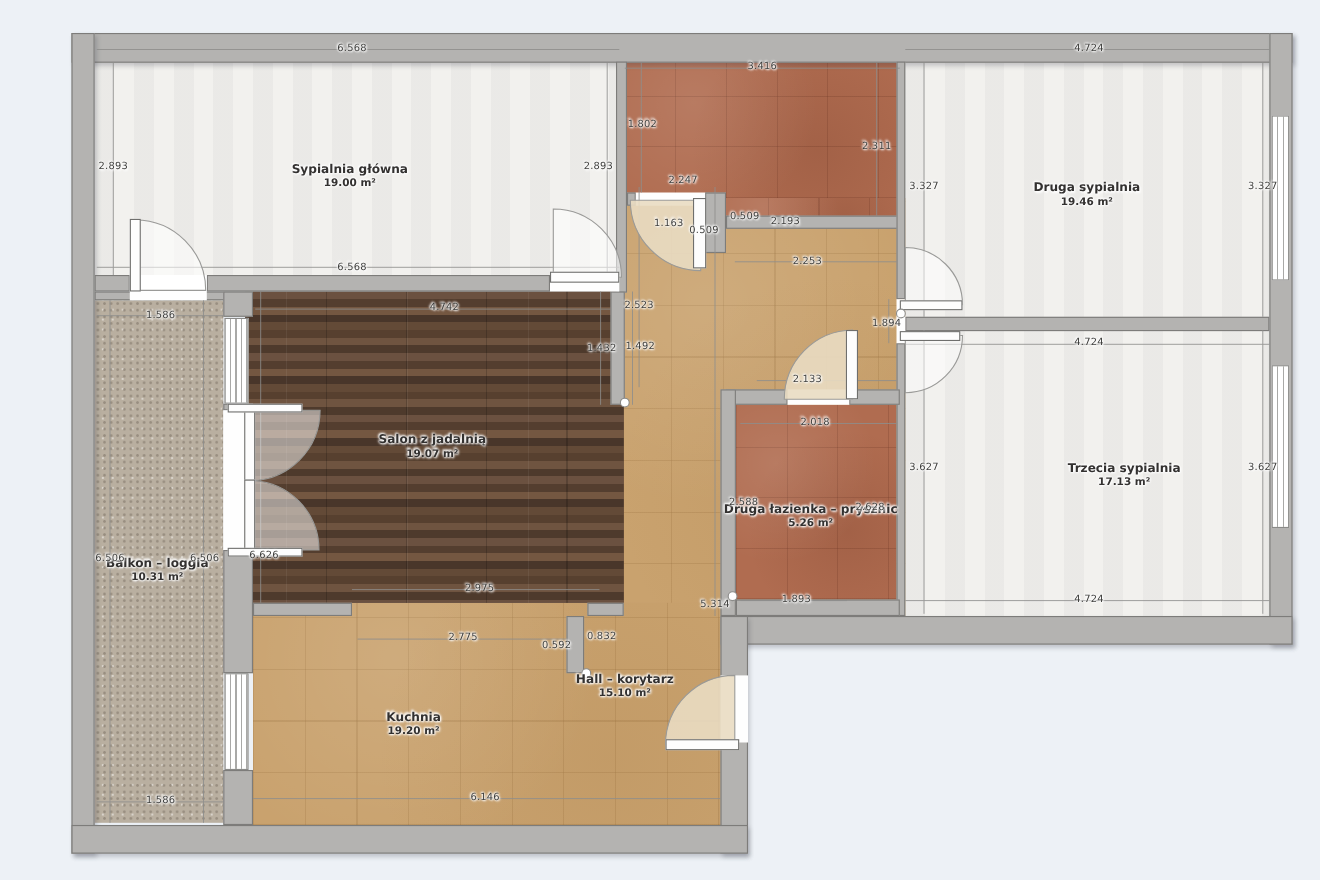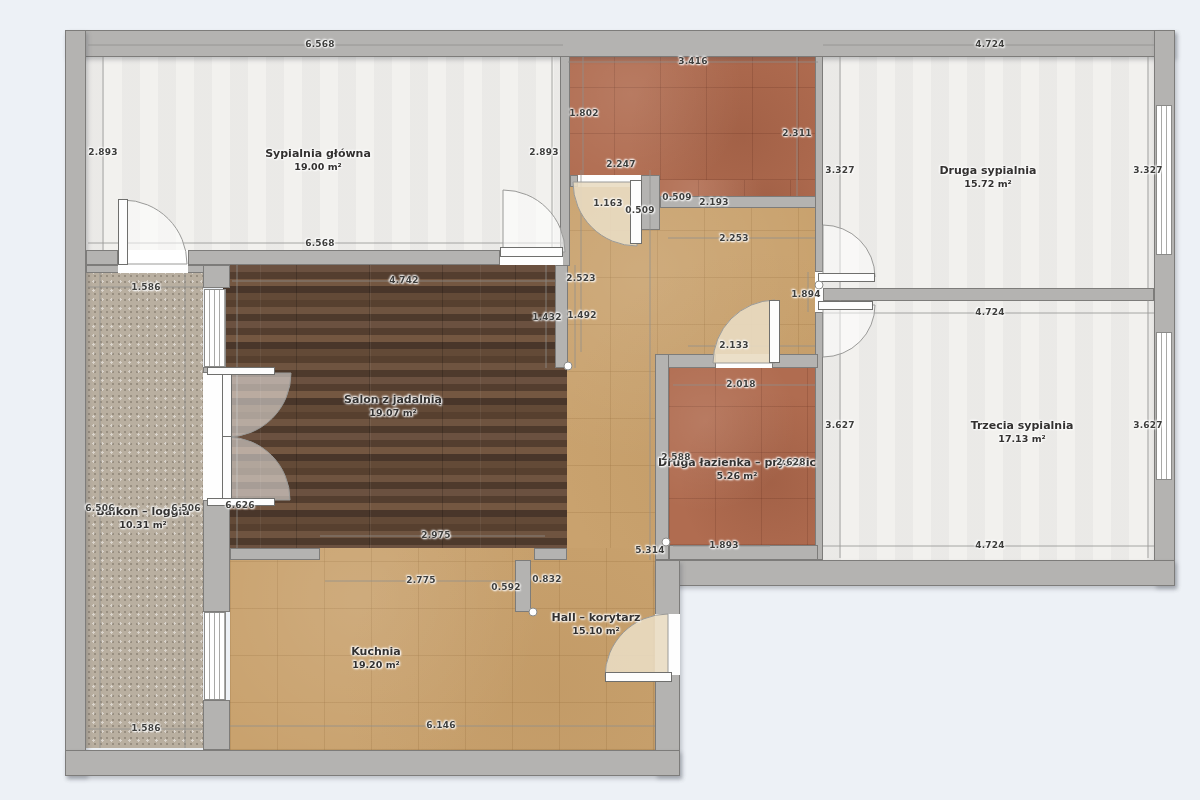--- a/index.html
+++ b/index.html
@@ -35,21 +35,21 @@
   .wall-outer{box-shadow:2px 3px 4px rgba(60,65,75,0.25);}
   .gap{position:absolute;background:#fefefe;}
   .sill,.leaf{position:absolute;background:#fdfdfd;border:1px solid #6f6f6d;}
   .win{position:absolute;background:#ffffff;border:1px solid #8a8a88;
        background-image:repeating-linear-gradient(90deg, transparent 0 4px, #a9a9a7 4px 5px);}
   .dot{position:absolute;width:9px;height:9px;border-radius:50%;background:#fff;
        border:1px solid #8b8b89;transform:translate(-50%,-50%);}
   .overlay{position:absolute;left:0;top:0;}
   .dim{position:absolute;transform:translate(-50%,-50%);font-size:9px;color:#3e3e3c;
        white-space:nowrap;letter-spacing:0.2px;
-       text-shadow:0 0 2px #fff,0 0 2px #fff,1px 1px 2px #fff,-1px -1px 2px #fff;font-weight:bold;}
+       text-shadow:0 0 2px #fff,0 0 2px #fff,1px 1px 2px #fff,-1px -1px 2px #fff;}
   .room-label{position:absolute;transform:translate(-50%,-50%);text-align:center;color:#333130;
        text-shadow:0 0 2px #fff,0 0 3px #fff,1px 1px 2px #fff,-1px -1px 2px #fff;white-space:nowrap;}
   .room-label .rname{font-weight:bold;font-size:11px;line-height:14px;}
   .room-label .rarea{font-weight:bold;font-size:9.5px;line-height:12px;}
 </style>
 </head>
 <body>
 
 <div id="stage">
 
@@ -171,39 +171,39 @@
   <div class="dot" style="left:533px;top:612px"></div>
   <div class="dot" style="left:666px;top:542px"></div>
   <div class="dot" style="left:819px;top:285px"></div>
 
   <div class="room-label" style="left:318px;top:160px">
     <div class="rname">Sypialnia główna</div>
     <div class="rarea">19.00 m²</div>
   </div>
   <div class="room-label" style="left:988px;top:177px">
     <div class="rname">Druga sypialnia</div>
-    <div class="rarea">15.72 m²</div>
+    <div class="rarea">19.46 m²</div>
   </div>
   <div class="room-label" style="left:1022px;top:432px">
     <div class="rname">Trzecia sypialnia</div>
     <div class="rarea">17.13 m²</div>
   </div>
   <div class="room-label" style="left:393px;top:406px">
     <div class="rname">Salon z jadalnią</div>
     <div class="rarea">19.07 m²</div>
   </div>
   <div class="room-label" style="left:143px;top:518px">
     <div class="rname">Balkon – loggia</div>
     <div class="rarea">10.31 m²</div>
   </div>
   <div class="room-label" style="left:737px;top:469px">
     <div class="rname">Druga łazienka – prysznic</div>
     <div class="rarea">5.26 m²</div>
   </div>
-  <div class="room-label" style="left:596px;top:624px">
+  <div class="room-label" style="left:568px;top:624px">
     <div class="rname">Hall – korytarz</div>
     <div class="rarea">15.10 m²</div>
   </div>
   <div class="room-label" style="left:376px;top:658px">
     <div class="rname">Kuchnia</div>
     <div class="rarea">19.20 m²</div>
   </div>
 
   <span class="dim" style="left:320px;top:44px">6.568</span>
   <span class="dim" style="left:693px;top:61px">3.416</span>

